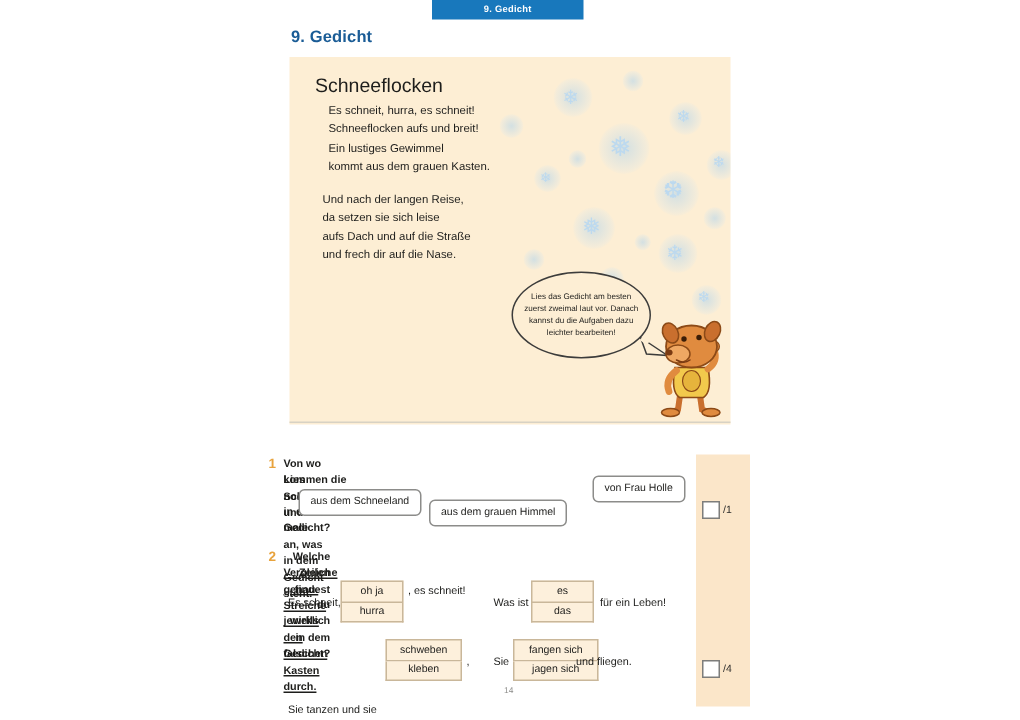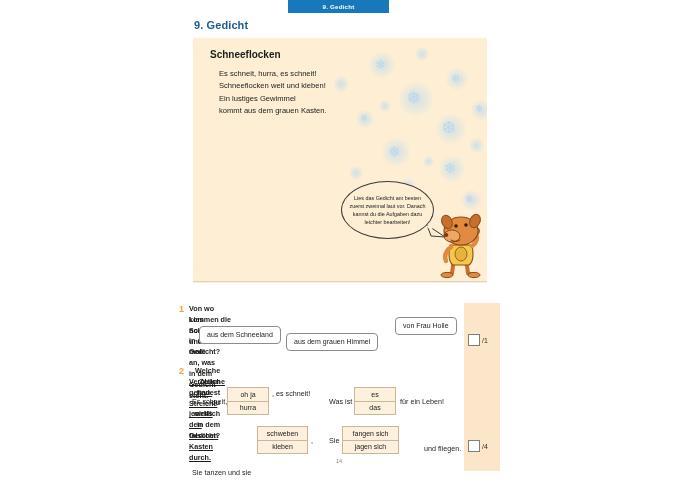--- a/index.html
+++ b/index.html
@@ -65,22 +65,22 @@
   }
   .flake-halo {
     position: absolute;
     border-radius: 50%;
     background: radial-gradient(circle, rgba(176,212,238,.55) 0%, rgba(200,226,244,.18) 62%, rgba(255,255,255,0) 74%);
   }
 
   .poem-heading {
     position: absolute;
     left: 17px; top: 11px;
-    font-size: 10px;
-    font-weight: bold;
+    font-size: 13px;
+    font-weight: normal;
     color: #1d1d1b;
     z-index: 3;
   }
   .poem-body {
     position: absolute;
     left: 12px; top: 30px;
     width: 190px;
     z-index: 3;
   }
   .stanza { margin-bottom: 9.5px; }
@@ -274,23 +274,29 @@
     <div class="flake-halo" style="left:186px; top:62px; width:12px; height:12px;"></div>
     <div class="flake-halo" style="left:230px; top:118px; width:11px; height:11px;"></div>
     <div class="flake-halo" style="left:160px; top:160px; width:12px; height:12px;"></div>
   </div>
 
   <div class="poem-heading">Schneeflocken</div>
 
   <div class="poem-body">
     <div class="stanza indent-1">
       <div>Es schneit, hurra, es schneit!</div>
-      <div>Schneeflocken weit und kleben!</div>
+      <div>Schneeflocken aufs und breit!</div>
       <div>Ein lustiges Gewimmel</div>
       <div>kommt aus dem grauen Kasten.</div>
+    </div>
+    <div class="stanza indent-3">
+      <div>Und nach der langen Reise,</div>
+      <div>da setzen sie sich leise</div>
+      <div>aufs Dach und auf die Straße</div>
+      <div>und frech dir auf die Nase.</div>
     </div>
   </div>
 </div>
 
 <div class="bubble">
   <div class="bubble-text">Lies das Gedicht am besten zuerst zweimal laut vor. Danach kannst du die Aufgaben dazu leichter bearbeiten!</div>
 </div>
 <svg class="bubble-tail" viewBox="0 0 22 16">
   <path d="M2 2 L20 14 L6 13 Z" fill="#fdeed4" stroke="#3c3c3b" stroke-width="1"></path>
   <path d="M2.5 2.5 L7 6" stroke="#fdeed4" stroke-width="3"></path>
@@ -372,16 +378,16 @@
     <div class="opt">schweben</div>
     <div class="opt">kleben</div>
   </div>
   <div class="sentence-line" style="left:311px; top:436px;">,</div>
 
   <div class="sentence-line" style="left:329px; top:436px;">Sie</div>
   <div class="choice-stack xwide" style="left:342px; top:426px;">
     <div class="opt">fangen sich</div>
     <div class="opt">jagen sich</div>
   </div>
-  <div class="sentence-line" style="left:424px; top:436px;margin-top:8px;">und fliegen.</div>
+  <div class="sentence-line" style="left:384px; top:436px;">und fliegen.</div>
 </div>
 
 <div class="page-num">14</div>
 
 </body></html>

